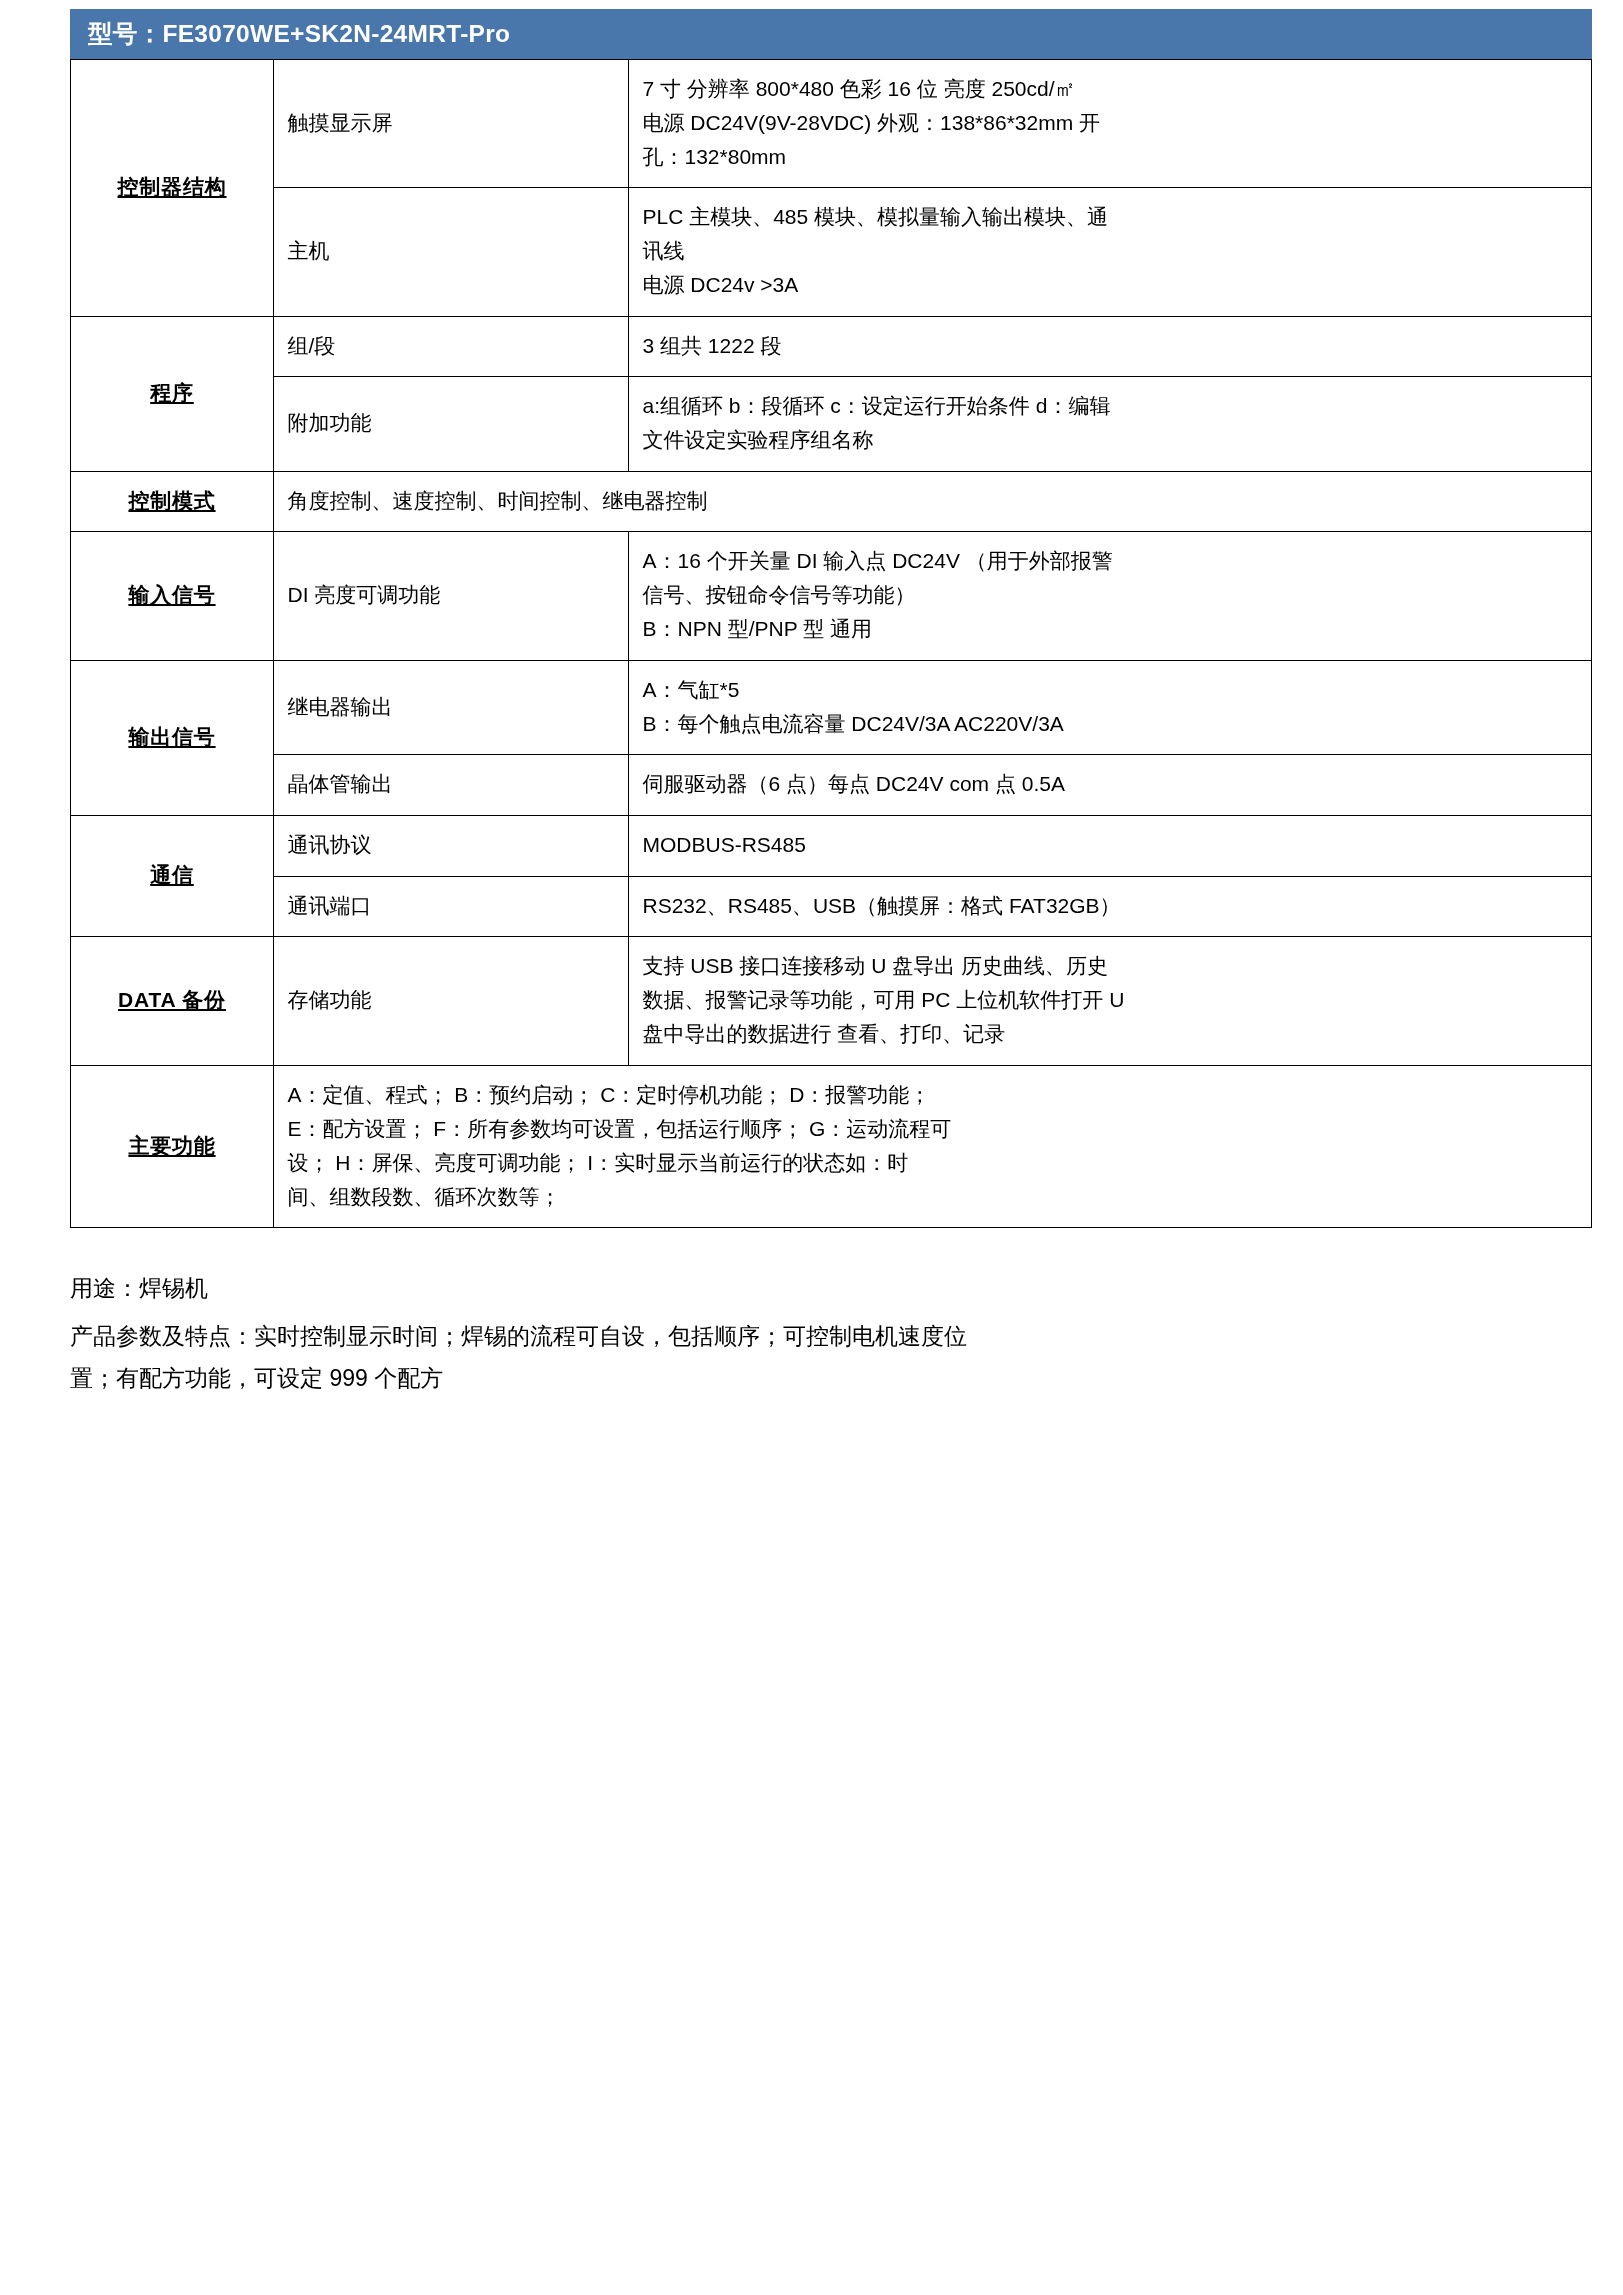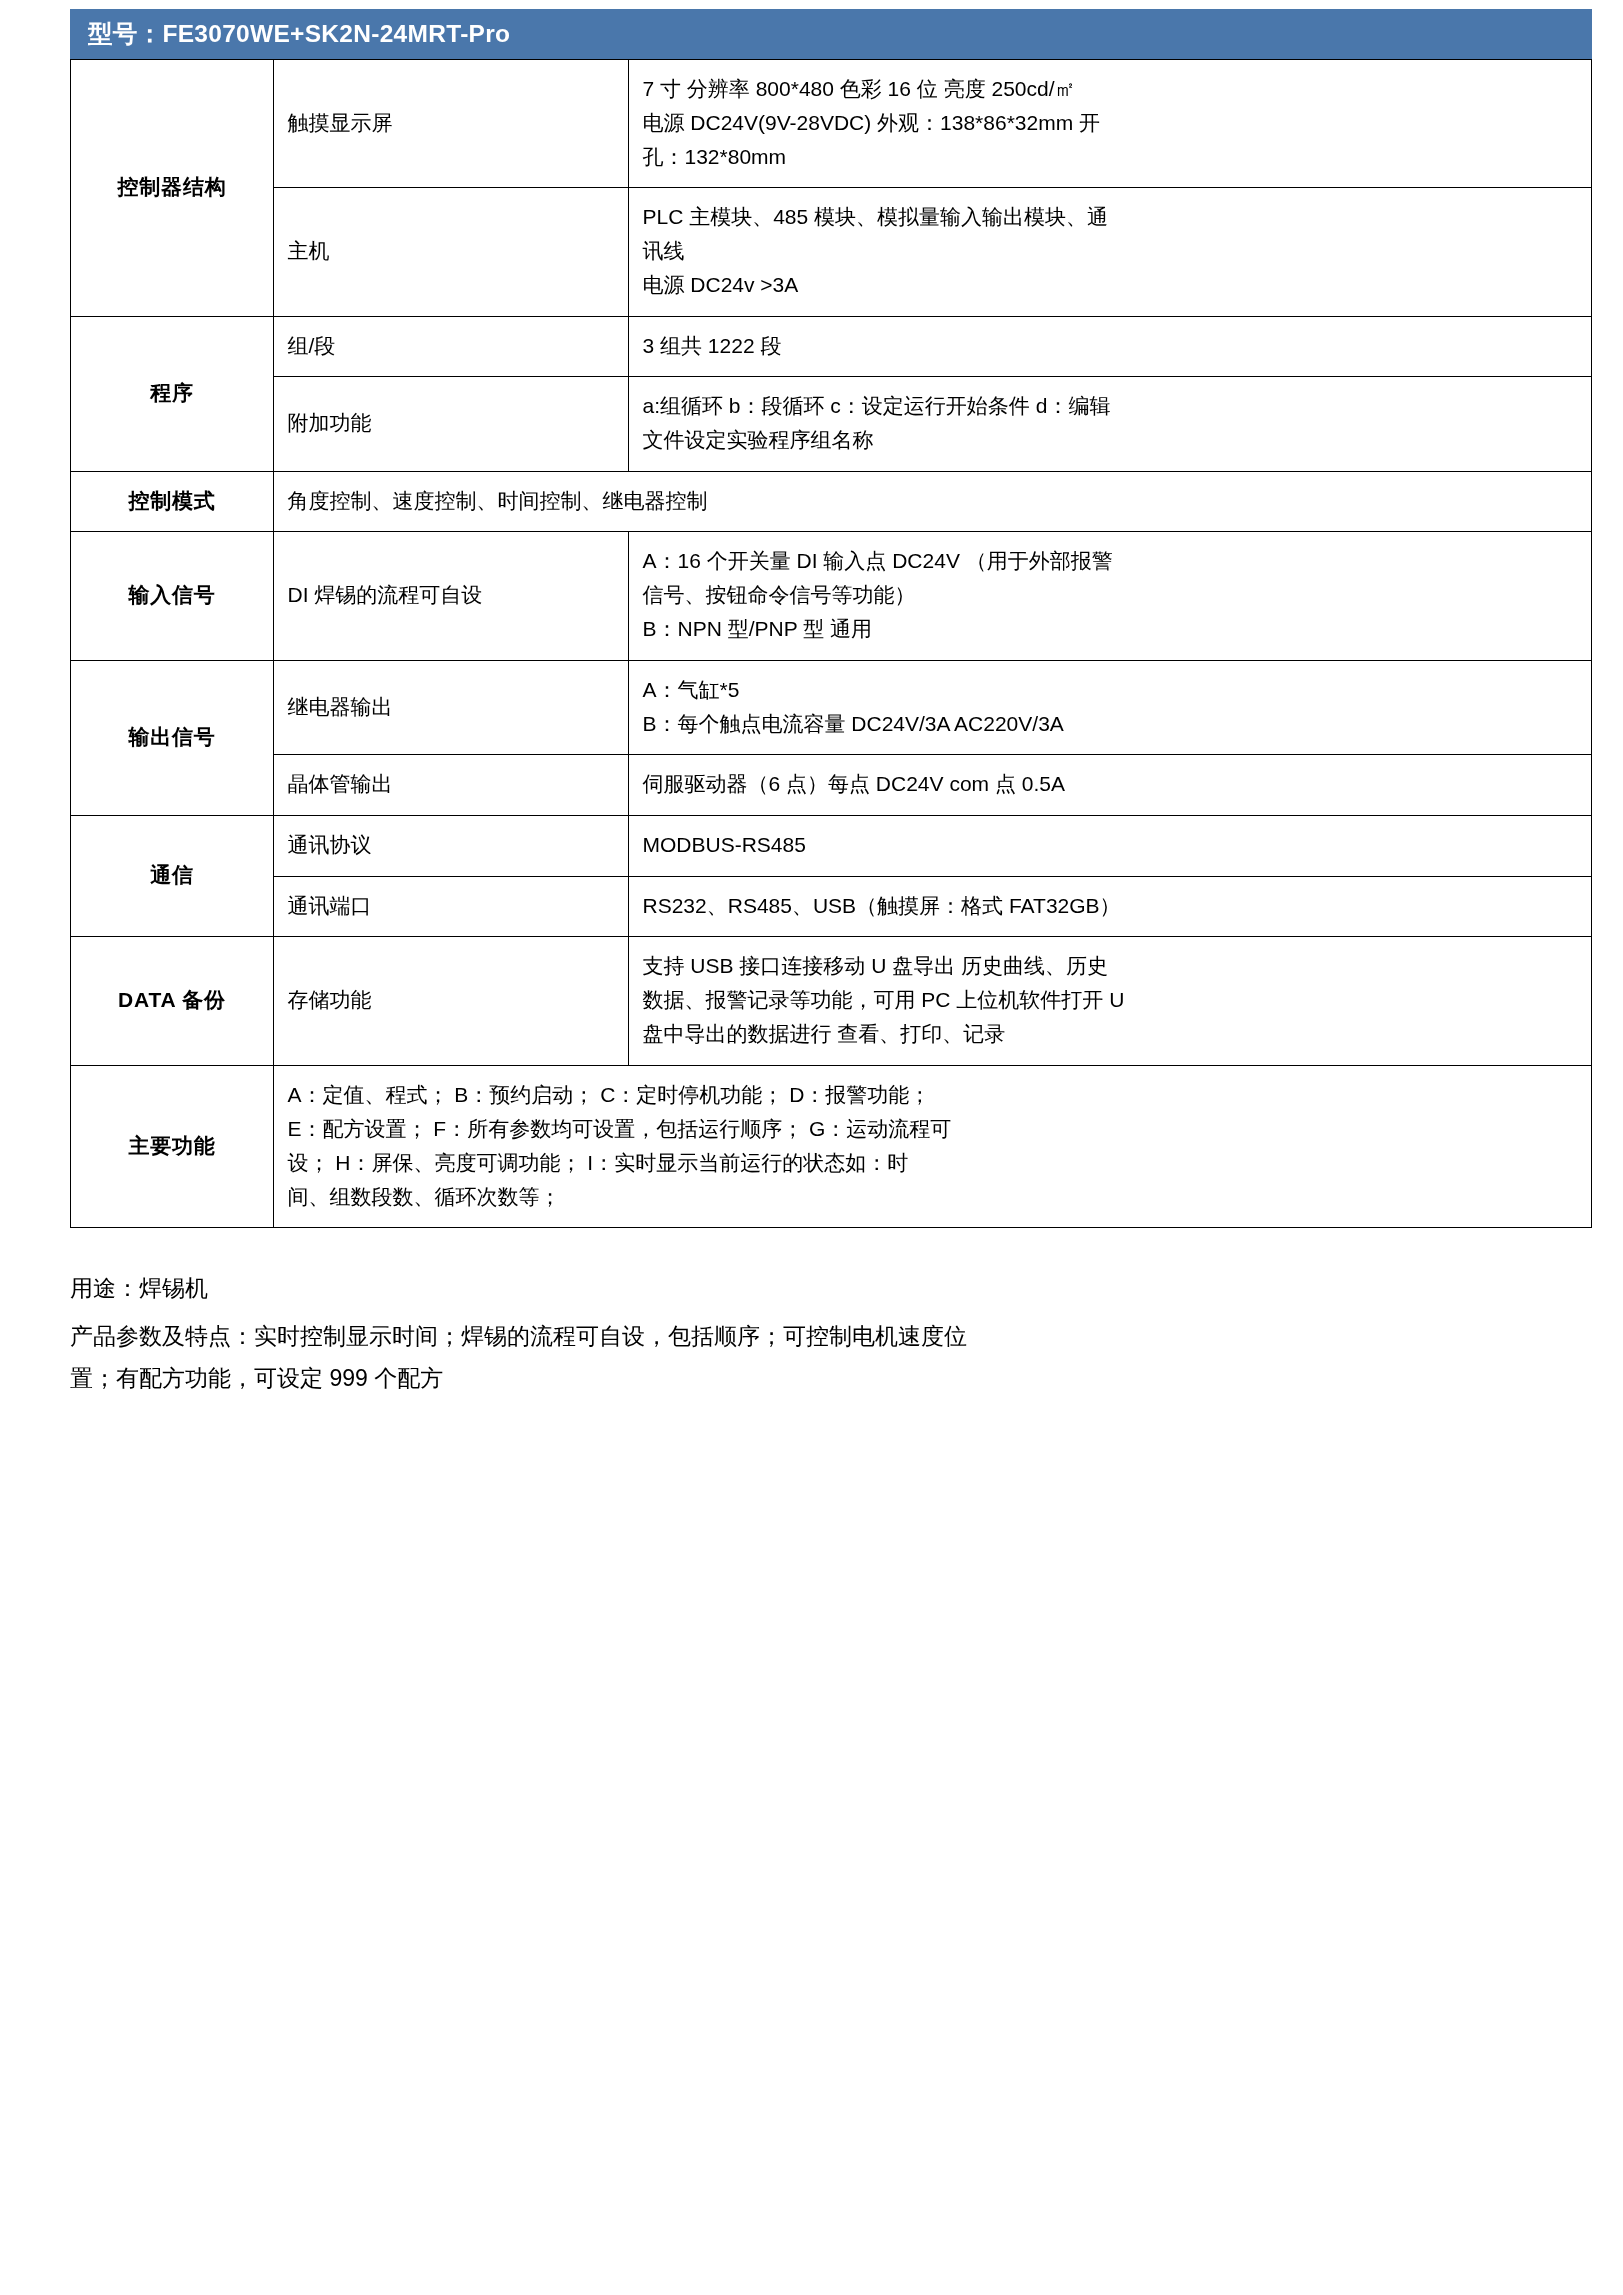--- a/index.html
+++ b/index.html
@@ -56,20 +56,21 @@
     padding: 12px 13.5px 13.5px 13.5px;
     box-sizing: border-box;
     word-break: break-word;
   }
   td.cat {
     text-align: center;
     font-weight: bold;
     font-size: 24px;
     width: 203px;
     letter-spacing: 0.8px;
+    text-decoration: underline;
   }
   td.sub {
     width: 355px;
     font-size: 23px;
     padding-left: 18.6px;
   }
   td.val {
     padding-left: 18.6px;
     padding-right: 22px;
   }
@@ -139,21 +140,21 @@
 
         <tr>
           <td class="cat">控制模式</td>
           <td class="val" colspan="2">
             <p>角度控制、速度控制、时间控制、继电器控制</p>
           </td>
         </tr>
 
         <tr>
           <td class="cat">输入信号</td>
-          <td class="sub">DI 焊锡的流程可自设</td>
+          <td class="sub">DI 亮度可调功能</td>
           <td class="val">
             <p>A：16 个开关量 DI 输入点 DC24V （用于外部报警</p>
             <p>信号、按钮命令信号等功能）</p>
             <p>B：NPN 型/PNP 型 通用</p>
           </td>
         </tr>
 
         <tr>
           <td class="cat" rowspan="2">输出信号</td>
           <td class="sub">继电器输出</td>

